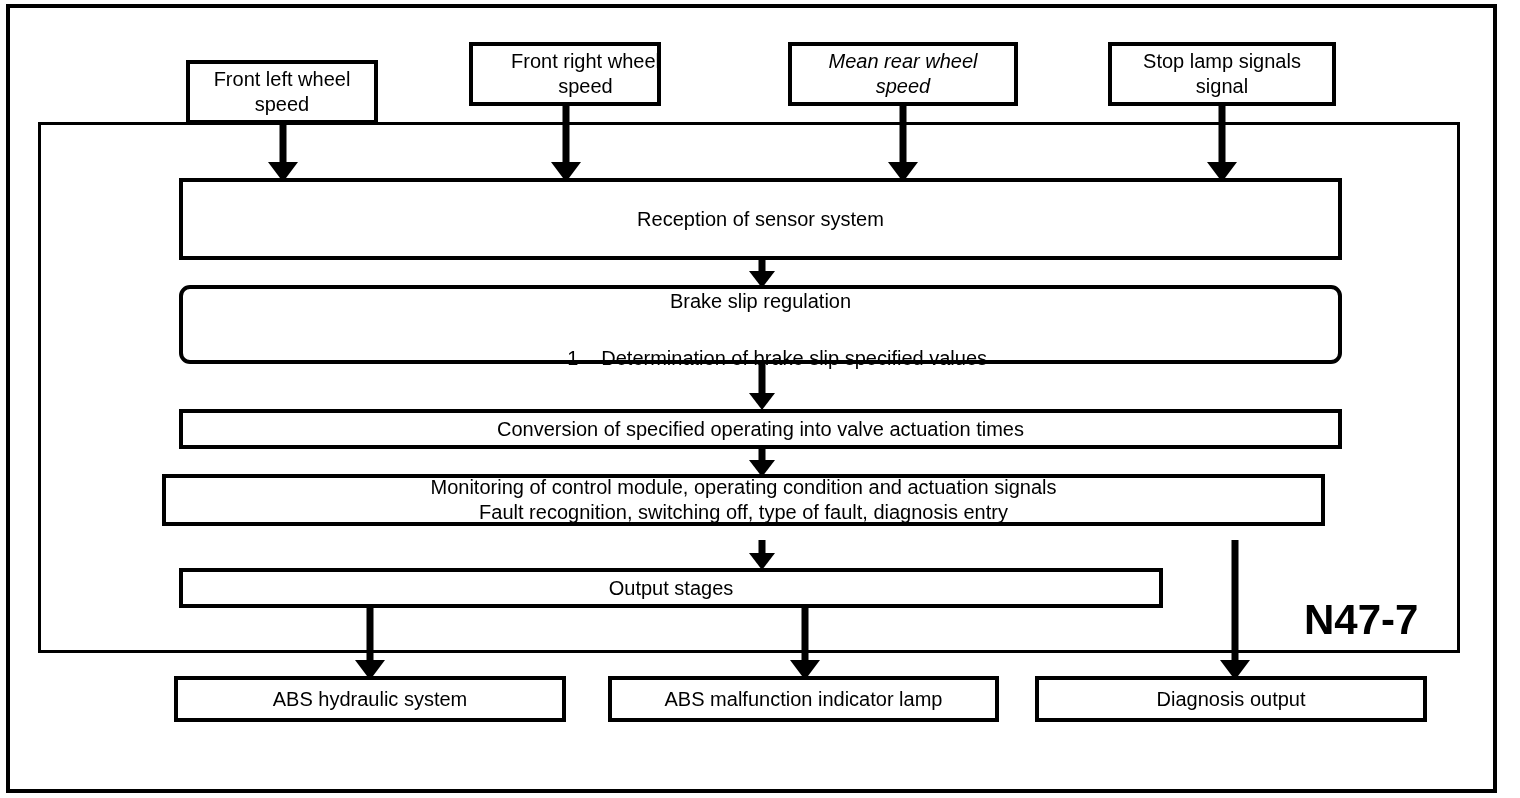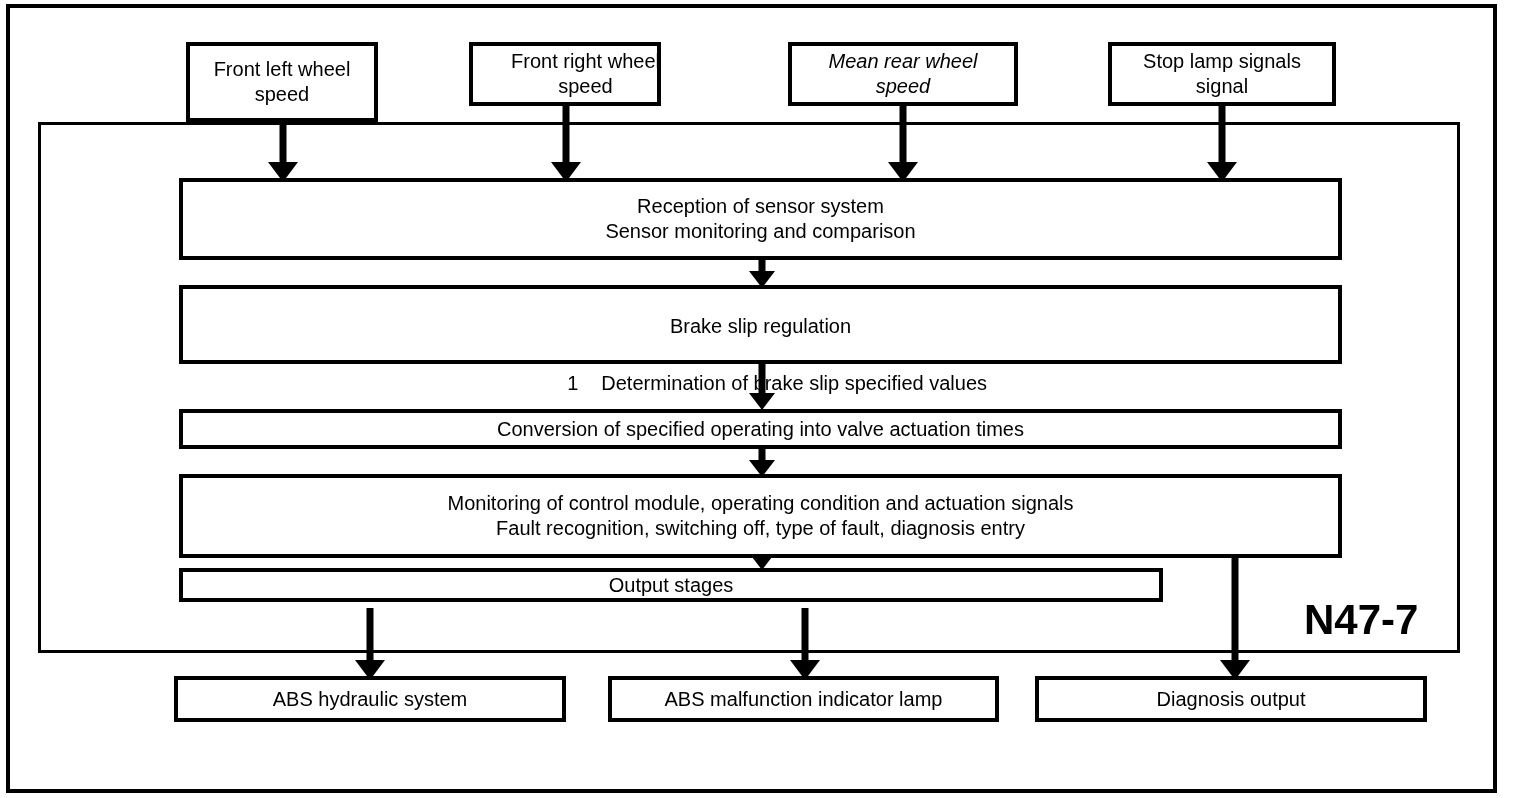--- a/index.html
+++ b/index.html
@@ -56,22 +56,23 @@
     font-size: 20px;
     line-height: 1.25;
     z-index: 5;
   }
 
   .box-line { display: block; white-space: nowrap; }
 
   
   .box.overflow-box {
     justify-content: flex-start;
-    padding-top: 25px;
+    padding-top: 0;
     overflow: visible;
+    border-radius: 11px;
   }
   .box.overflow-box .box-line { margin-bottom: 7px; }
 
   .numbered {
     display: inline-block;
     white-space: pre;
   }
   .num-idx {
     display: inline-block;
     width: 34px;
@@ -121,21 +122,21 @@
 </style>
 </head>
 <body>
 
 <div id="canvas">
 
   <div class="outer-frame"></div>
 
   <div class="ecu-frame"></div>
 
-  <div class="box" style="left:186px; top:42px; width:192px; height:80px;">
+  <div class="box" style="left:186px; top:60px; width:192px; height:64px;">
     <span class="box-line">Front left wheel</span>
     <span class="box-line">speed</span>
   </div>
 
   <div class="box" style="left:469px; top:42px; width:192px; height:64px;padding-left:41px;">
     <span class="box-line">Front right wheel</span>
     <span class="box-line">speed</span>
   </div>
 
   <div class="box" style="left:788px; top:42px; width:230px; height:64px;font-style:italic;">
@@ -160,21 +161,20 @@
     <div class="shaft" style="height:60px;"></div>
     <div class="head"></div>
   </div>
   <div class="arrow" style="left:1207px; top:106px; width:30px; height:76px;">
     <div class="shaft" style="height:60px;"></div>
     <div class="head"></div>
   </div>
 
   <div class="box" style="left:179px; top:178px; width:1163px; height:82px;">
     <span class="box-line">Reception of sensor system</span>
-    <span class="box-line">Sensor monitoring and comparison</span>
   </div>
 
   <div class="arrow small" style="left:748px; top:258px; width:28px; height:30px;">
     <div class="shaft" style="height:14px;"></div>
     <div class="head"></div>
   </div>
 
   <div class="box overflow-box" style="left:179px; top:285px; width:1163px; height:79px;">
     <span class="box-line">Brake slip regulation</span>
     <span class="box-line numbered">
@@ -189,31 +189,31 @@
 
   <div class="box" style="left:179px; top:409px; width:1163px; height:40px;">
     <span class="box-line">Conversion of specified operating into valve actuation times</span>
   </div>
 
   <div class="arrow small" style="left:748px; top:447px; width:28px; height:30px;">
     <div class="shaft" style="height:14px;"></div>
     <div class="head"></div>
   </div>
 
-  <div class="box" style="left:179px; top:474px; width:1163px; height:84px;align-items:center;">
+  <div class="box" style="left:162px; top:474px; width:1163px; height:52px;align-items:center;">
     <span class="box-line">Monitoring of control module, operating condition and actuation signals</span>
     <span class="box-line">Fault recognition, switching off, type of fault, diagnosis entry</span>
   </div>
 
   <div class="arrow small" style="left:748px; top:540px; width:28px; height:30px;">
     <div class="shaft" style="height:14px;"></div>
     <div class="head"></div>
   </div>
 
-  <div class="box" style="left:179px; top:568px; width:984px; height:34px;">
+  <div class="box" style="left:179px; top:568px; width:984px; height:40px;">
     <span class="box-line">Output stages</span>
   </div>
 
   <div class="arrow" style="left:355px; top:608px; width:30px; height:72px;">
     <div class="shaft" style="height:56px;"></div>
     <div class="head"></div>
   </div>
 
   <div class="arrow" style="left:790px; top:608px; width:30px; height:72px;">
     <div class="shaft" style="height:56px;"></div>

